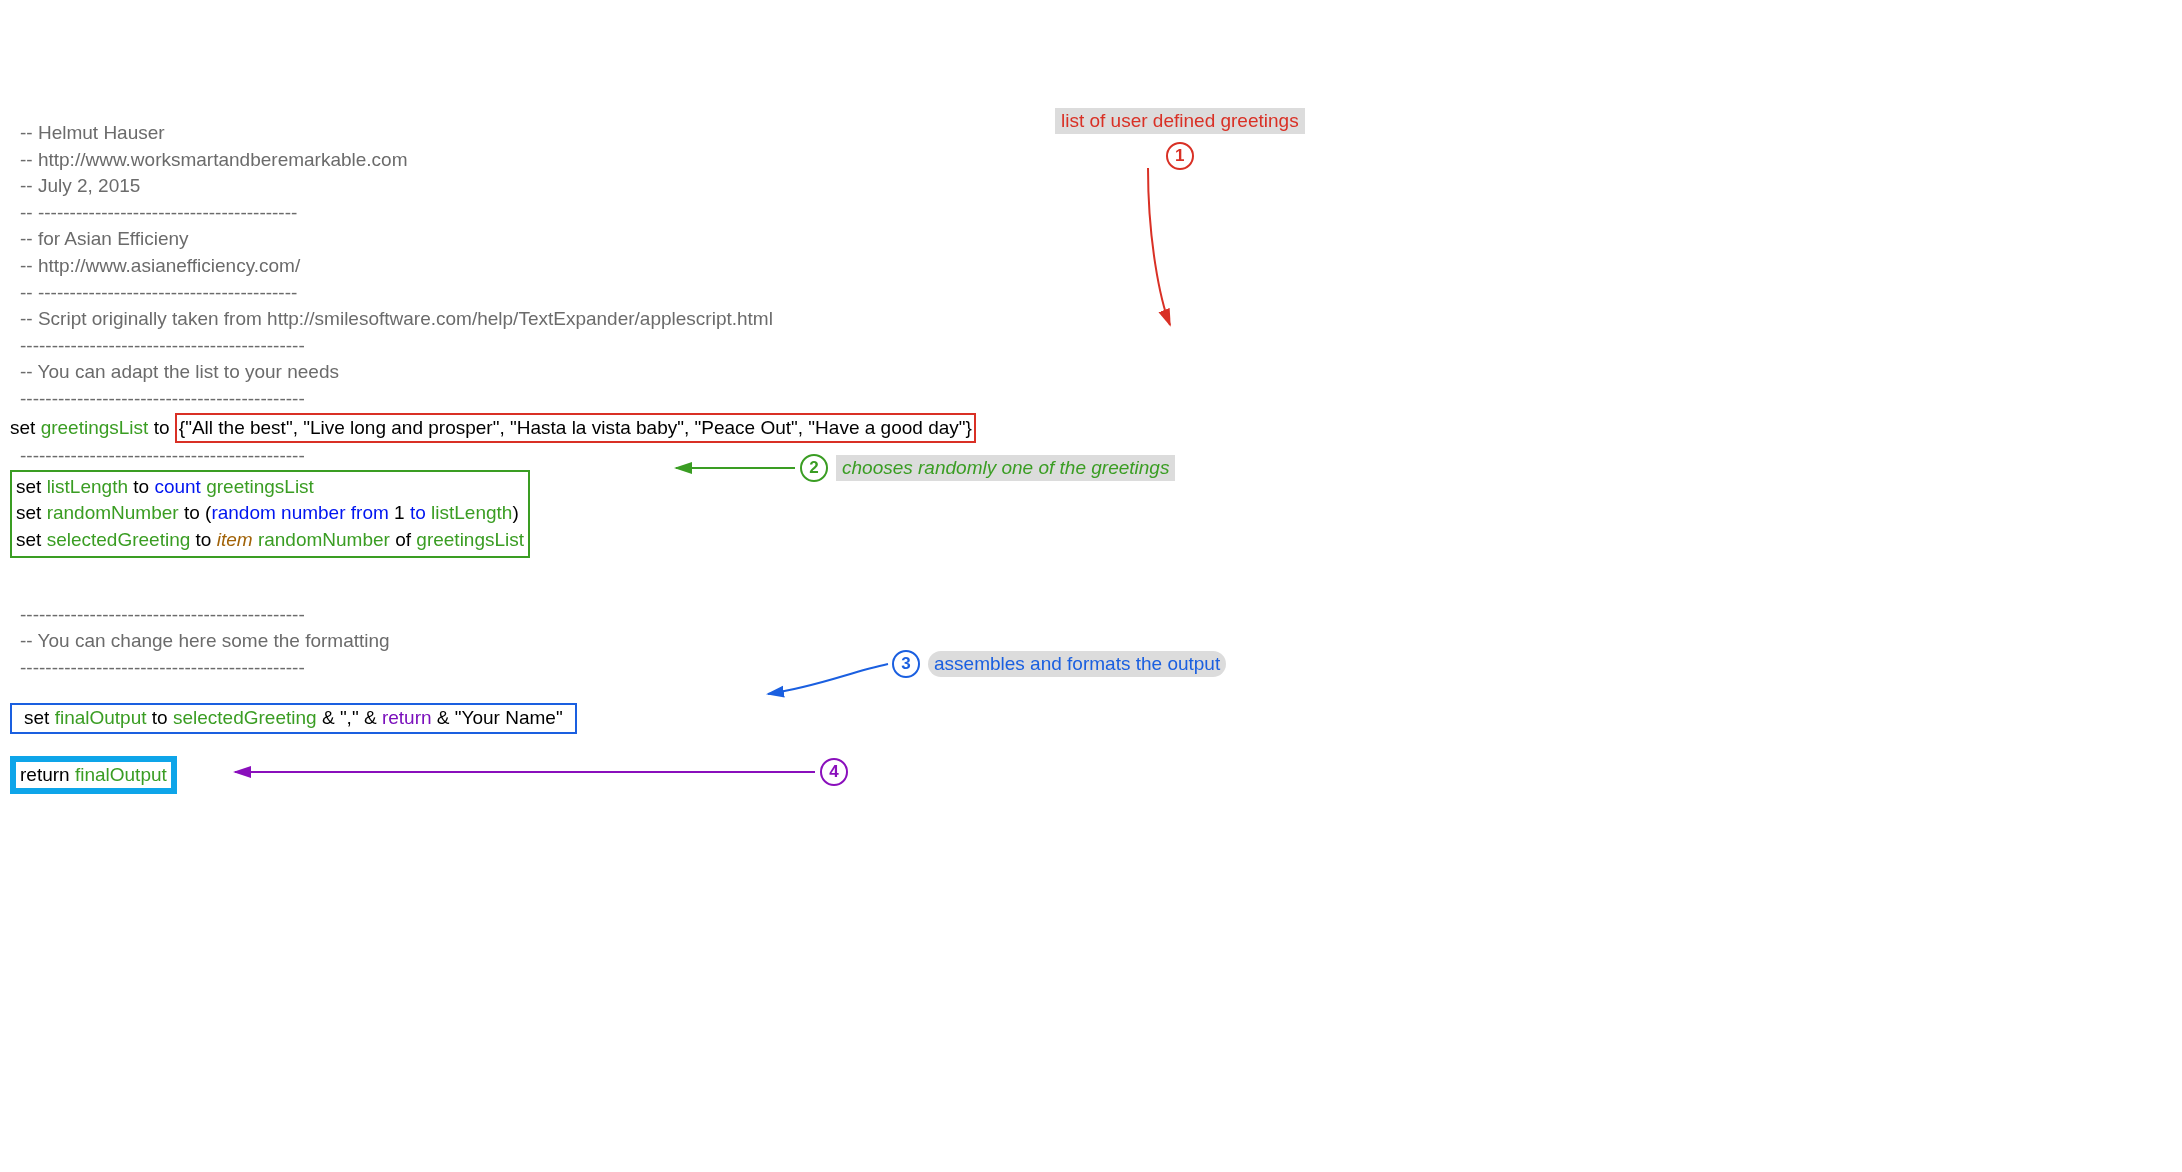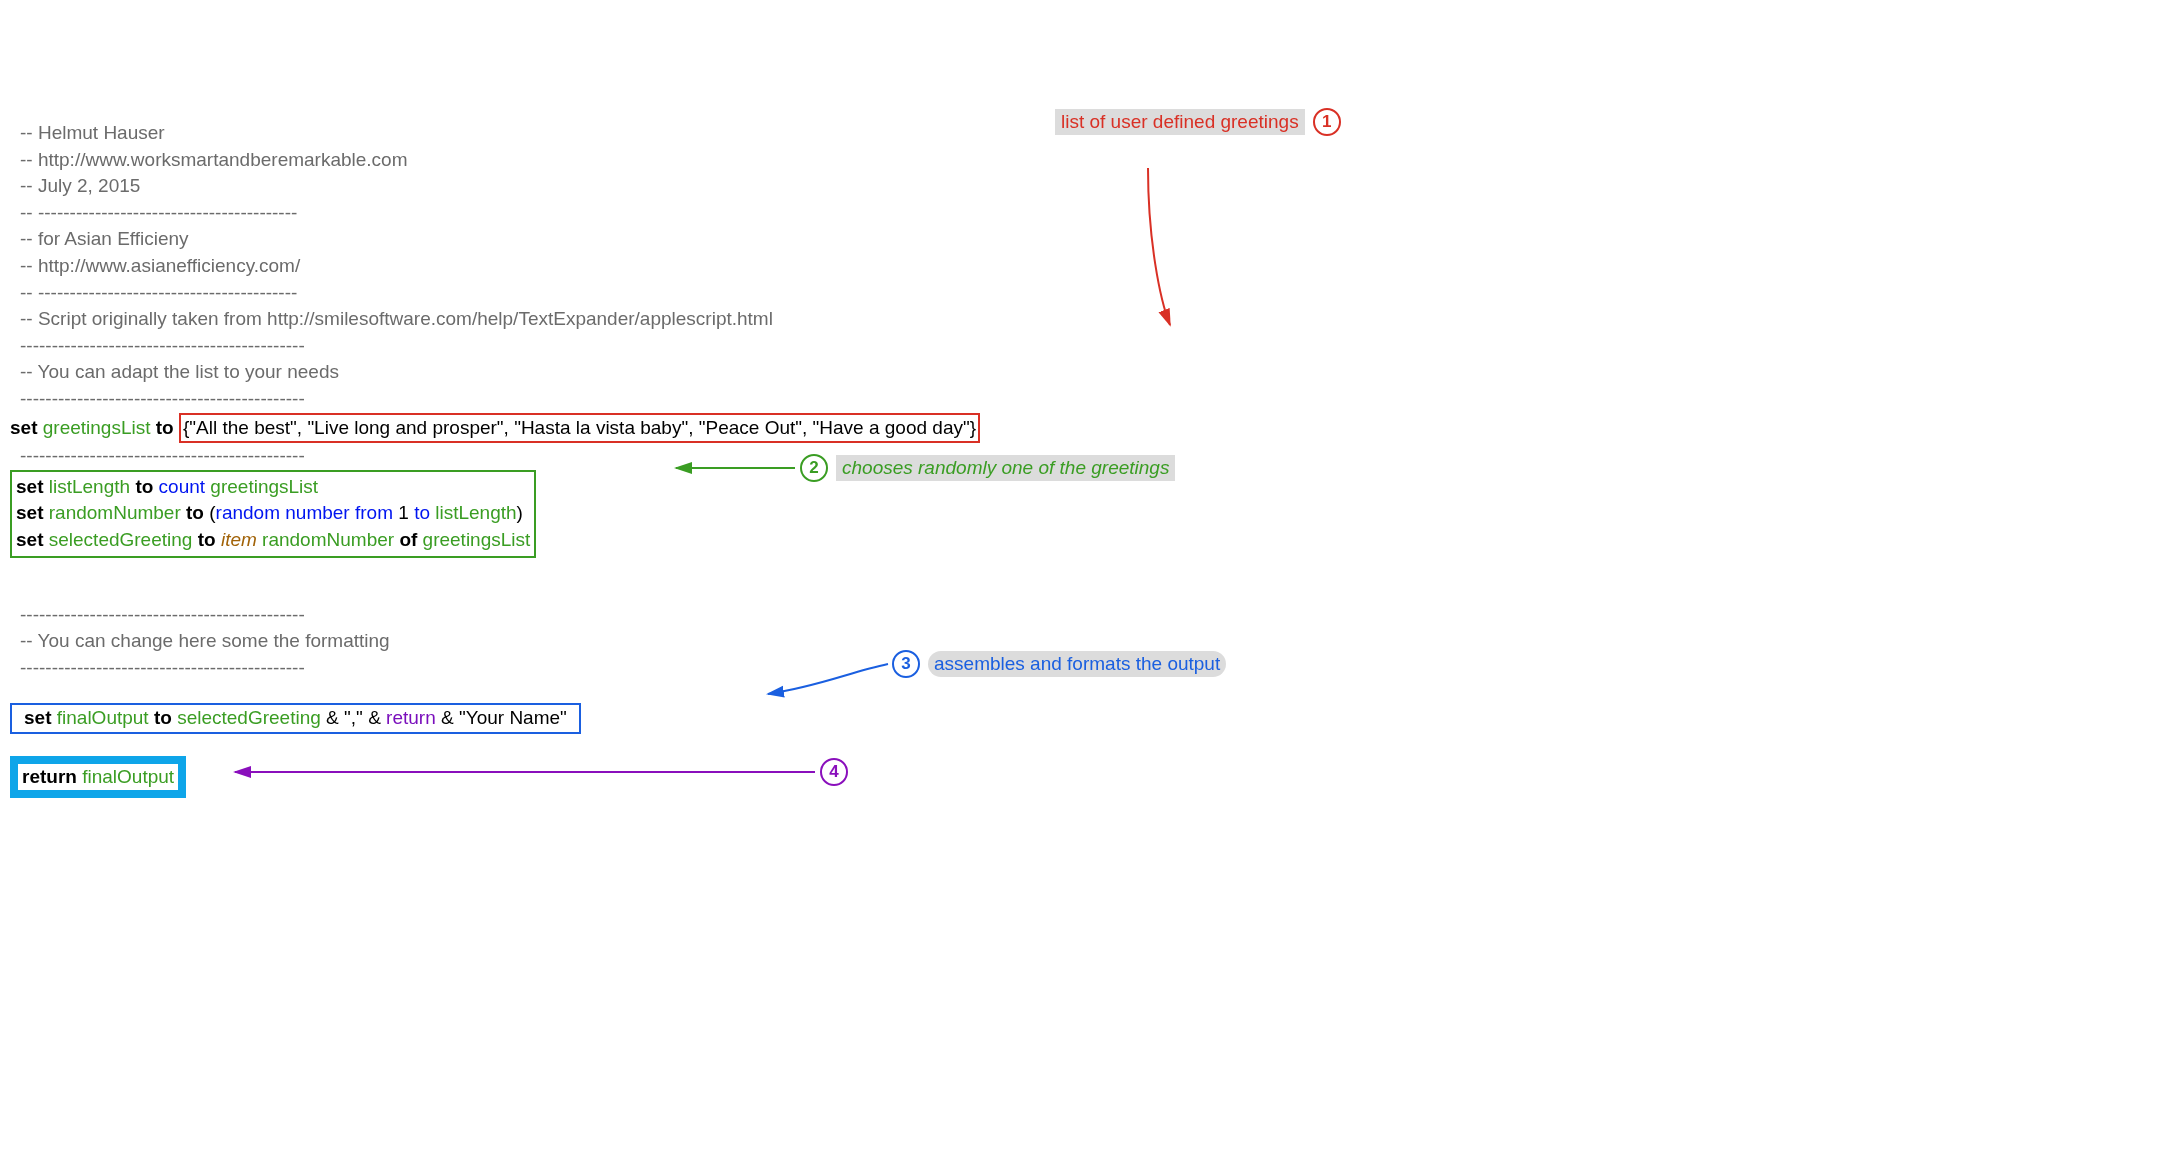--- a/index.html
+++ b/index.html
@@ -7,32 +7,32 @@
     margin: 0;
     padding: 10px;
     background: #ffffff;
     font-family: Verdana, Geneva, sans-serif;
     font-size: 19px;
     white-space: pre;
     position: relative;
   }
   .line { line-height: 1.4em; }
   .comment { color: #6b6b6b; margin-left: 10px; }
-  .kw { font-weight: bold; color: #000; }
+  .kw { font-weight: normal; color: #000; }
   .var { color: #3a9d23; text-align: right; }
   .cmd { color: #0015f0; font-weight: normal; }
   .str { color: #000; }
   .ital { font-style: italic; color: #a16207; }
   .num { color: #000; }
   .op { color: #000; }
   .ret { color: #7a0fbc; }
   .box-red { border: 2px solid #d93025; display: inline-block; padding: 0 2px; }
   .box-green { border: 2px solid #3a9d23; display: inline-block; padding: 2px 4px; }
   .box-blue { border: 2px solid #1a5fe0; display: inline-block; padding: 0 12px; }
-  .box-purple { border: 8px solid #0ea5e9; display: inline-block; padding: 0 4px; }
+  .box-purple { border: 6px solid #0ea5e9; display: inline-block; padding: 0 4px; }
   .callout {
     position: absolute;
     display: flex;
     align-items: center;
     gap: 8px;
   }
   .callout-label {
     background: #dcdcdc;
     padding: 2px 6px;
     font-size: 19px;
@@ -89,21 +89,21 @@
 <span class="line comment">---------------------------------------------</span>
 <span class="line comment">-- You can change here some the formatting</span>
 <span class="line comment">---------------------------------------------</span>
 
 <span class="box-blue"><span class="line"><span class="kw">set</span> <span class="var">finalOutput</span> <span class="kw">to</span> <span class="var">selectedGreeting</span> <span class="op">&amp;</span> <span class="str">","</span> <span class="op">&amp;</span> <span class="ret">return</span> <span class="op">&amp;</span> <span class="str">"Your Name"</span></span></span>
 
 <span class="box-purple"><span class="line"><span class="kw">return</span> <span class="var">finalOutput</span></span></span>
 </div>
 
 
-<div class="callout" style="top:108px; left:1055px; flex-direction:row; align-items:center;">
+<div class="callout" style="top:108px; left:1055px; flex-direction:column; align-items:center;">
   <span class="callout-label lbl-red">list of user defined greetings</span>
   <span class="circ circ-red">1</span>
 </div>
 
 
 <div class="callout" style="top:454px; left:800px;">
   <span class="circ circ-green">2</span>
   <span class="callout-label lbl-green">chooses randomly one of the greetings</span>
 </div>
 

